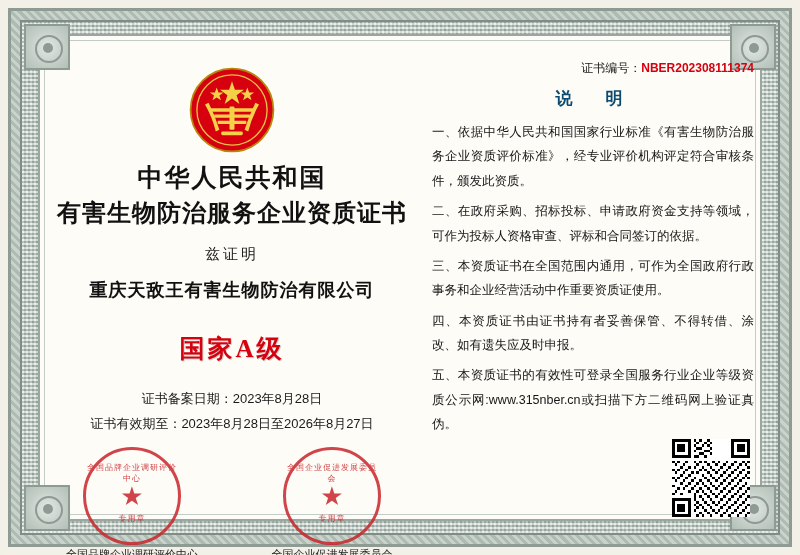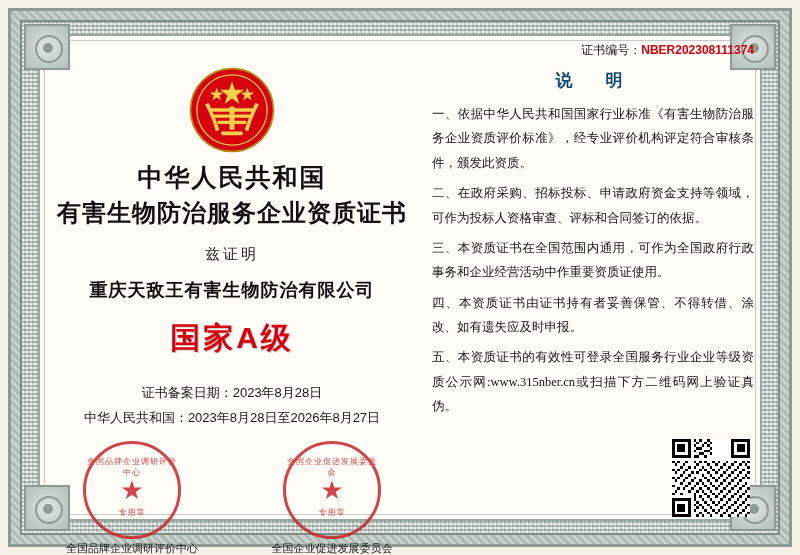--- a/index.html
+++ b/index.html
@@ -87,20 +87,21 @@
   }
   .left-col {
     width: 372px;
     position: relative;
     text-align: center;
     padding-top: 23px;
   }
   .right-col {
     flex: 1;
     position: relative;
+    padding-top: 18px;
     padding-left: 14px;
   }
 
   
   .emblem {
     width: 90px;
     height: 90px;
     margin: 0 auto 6px auto;
     position: relative;
   }
@@ -129,23 +130,23 @@
     letter-spacing: 3px;
   }
   .company {
     margin-top: 14px;
     font-size: 18px;
     font-weight: bold;
     color: #111111;
     letter-spacing: 1px;
   }
   .grade {
-    margin-top: 16px;
-    font-family: Liberation Sans, sans-serif;
-    font-size: 30px;
+    margin-top: 30px;
+    font-family: Liberation Serif, serif;
+    font-size: 25px;
     font-weight: bold;
     letter-spacing: 3px;
     color: #d6000f;
     text-shadow: 1px 1px 0 rgba(0,0,0,.18);
   }
   .dates {
     margin-top: 22px;
     font-size: 13px;
     color: #1a1a1a;
     line-height: 1.9;
@@ -222,21 +223,20 @@
     color: #0c4a6e;
     margin-bottom: 10px;
   }
   .notice-item {
     font-size: 12.5px;
     line-height: 1.95;
     color: #161616;
     text-align: justify;
     text-justify: inter-ideograph;
     margin-bottom: 6px;
-    font-family: Liberation Serif, serif;
   }
 
   
   .qr {
     position: absolute;
     right: 4px;
     bottom: -4px;
     width: 78px;
     height: 78px;
     background: #ffffff;
@@ -287,21 +287,21 @@
 
       <div class="company">重庆天敌王有害生物防治有限公司</div>
 
       <div class="grade">国家A级</div>
 
       <div class="dates">
         <div class="row">
           <span>证书备案日期：</span><span>2023年8月28日</span>
         </div>
         <div class="row">
-          <span>中华人民共和国：</span><span>2023年8月28日至2026年8月27日</span>
+          <span>证书有效期至：</span><span>2023年8月28日至2026年8月27日</span>
         </div>
       </div>
 
       <div class="seals">
         <div class="seal-block">
           <div class="seal">
             <div class="arc-top">全国品牌企业调研评价中心</div>
             <div class="star">★</div>
             <div class="arc-bottom">专用章</div>
           </div>

